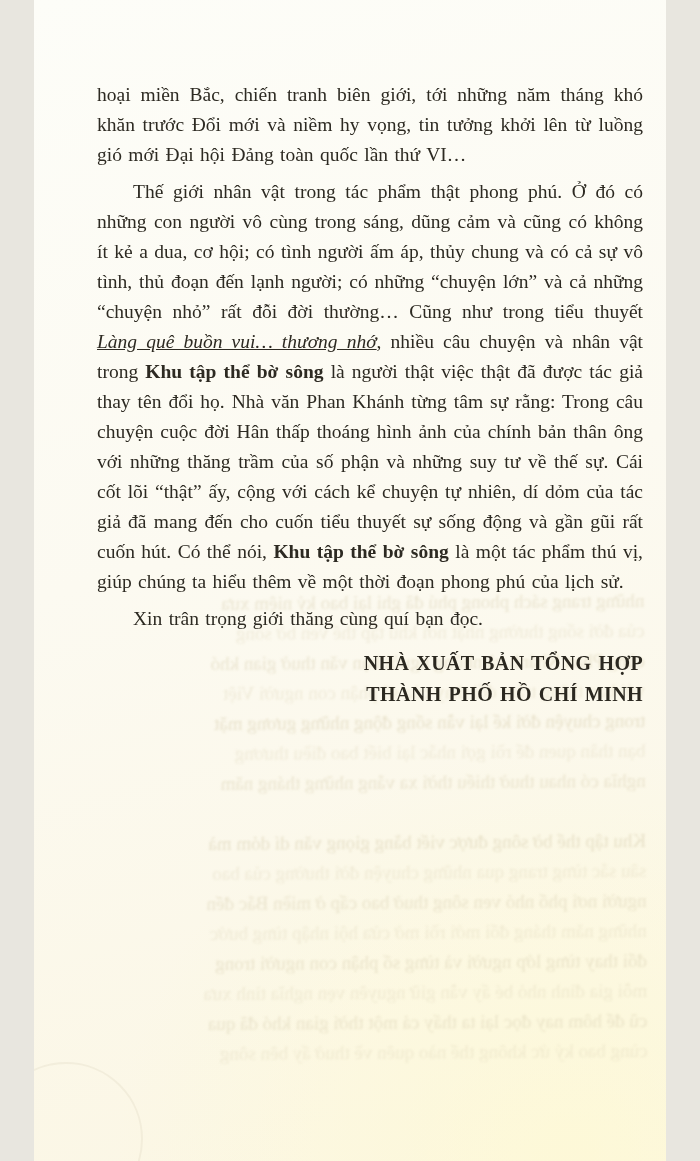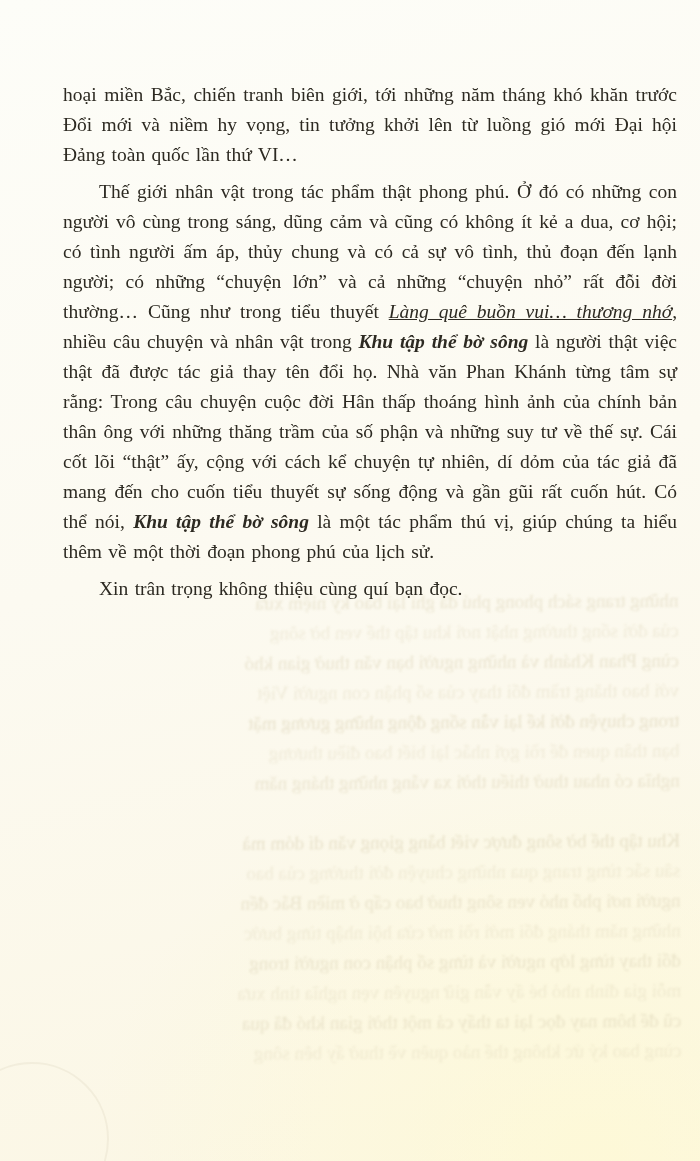--- a/index.html
+++ b/index.html
@@ -2,21 +2,21 @@
 <html><head>
 <meta charset="utf-8">
 <style>
   html, body {
     margin: 0;
     padding: 0;
     background: #e8e6df;
   }
   .page {
     position: relative;
-    width: 700px;
+    width: 632px;
     height: 1161px;
     margin: 0 auto;
     overflow: hidden;
     background:
       radial-gradient(120% 60% at 85% 100%, rgba(255,250,205,.55) 0%, rgba(255,250,205,0) 60%),
       linear-gradient(165deg, #fdfdf8 0%, #fcfaf1 45%, #fbf6e3 100%);
     font-family: "Liberation Serif", serif;
   }
   
   .body-text {
@@ -34,21 +34,21 @@
   .body-text p {
     margin: 0;
   }
   .body-text p + p {
     margin-top: 7px;
   }
   .para-indent {
     text-indent: 36px;
   }
   .run-italic { font-style: italic; text-decoration: underline; }
-  .run-bolditalic { font-style: italic; font-weight: bold; }
+  .run-bolditalic { font-weight: bold; }
   .signature {
     margin-top: 14px;
     text-align: right;
     font-weight: bold;
     font-size: 20px;
     line-height: 31px;
     letter-spacing: .4px;
     color: #2b2820;
   }
   .signature div { white-space: nowrap; }
@@ -118,21 +118,25 @@
 
     <p>
       <span>hoại miền Bắc, chiến tranh biên giới, tới những năm tháng khó khăn trước Đổi mới và niềm hy vọng, tin tưởng khởi lên từ luồng gió mới Đại hội Đảng toàn quốc lần thứ VI…</span>
     </p>
 
     <p class="para-indent">
       <span>Thế giới nhân vật trong tác phẩm thật phong phú. Ở đó có những con người vô cùng trong sáng, dũng cảm và cũng có không ít kẻ a dua, cơ hội; có tình người ấm áp, thủy chung và có cả sự vô tình, thủ đoạn đến lạnh người; có những “chuyện lớn” và cả những “chuyện nhỏ” rất đỗi đời thường… Cũng như trong tiểu thuyết </span><span class="run-italic">Làng quê buồn vui… thương nhớ</span><span>, nhiều câu chuyện và nhân vật trong </span><span class="run-bolditalic">Khu tập thể bờ sông</span><span> là người thật việc thật đã được tác giả thay tên đổi họ. Nhà văn Phan Khánh từng tâm sự rằng: Trong câu chuyện cuộc đời Hân thấp thoáng hình ảnh của chính bản thân ông với những thăng trầm của số phận và những suy tư về thế sự. Cái cốt lõi “thật” ấy, cộng với cách kể chuyện tự nhiên, dí dỏm của tác giả đã mang đến cho cuốn tiểu thuyết sự sống động và gần gũi rất cuốn hút. Có thể nói, </span><span class="run-bolditalic">Khu tập thể bờ sông</span><span> là một tác phẩm thú vị, giúp chúng ta hiểu thêm về một thời đoạn phong phú của lịch sử.</span>
     </p>
 
     <p class="para-indent">
-      <span>Xin trân trọng không thiệu cùng quí bạn đọc.</span>
+      <span>Xin trân trọng giới thăng cùng quí bạn đọc.</span>
     </p>
 
+    <div class="signature">
+      <div>NHÀ XUẤT BẢN TỔNG HỢP</div>
+      <div>THÀNH PHỐ HỒ CHÍ MINH</div>
+    </div>
 
   </div>
 
   <div class="page-curl"></div>
 
 </div>
 
 </body></html>

